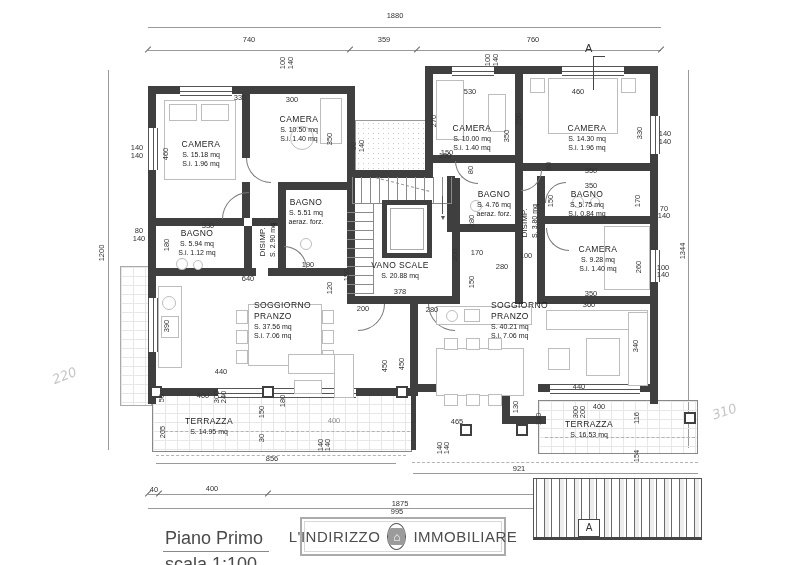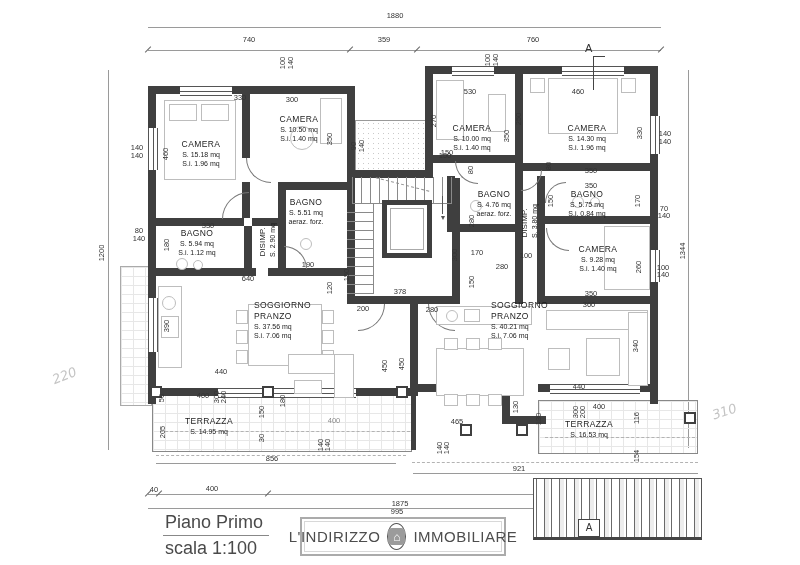--- a/index.html
+++ b/index.html
@@ -26,21 +26,21 @@
   .stairH{position:absolute;background:repeating-linear-gradient(90deg,#8a8a8a 0 1px,transparent 1px 9px);border-bottom:1px solid #8a8a8a;}
   .stairV{position:absolute;background:repeating-linear-gradient(0deg,#8a8a8a 0 1px,transparent 1px 9px);border-right:1px solid #8a8a8a;}
   .elev{position:absolute;left:382px;top:200px;width:40px;height:48px;border:5px solid #3f3f3f;background:#fff;box-shadow:inset 0 0 0 3px #fff,inset 0 0 0 4px #aaa;}
   .dash{position:absolute;border-top:1px dashed #8a8a8a;}
   .arrow{position:absolute;font-size:7px;color:#555;transform:translate(-50%,-50%);}
   .pencil{position:absolute;color:#c4c4c4;font-size:13px;font-style:italic;font-family:"DejaVu Sans",sans-serif;}
   .secA{position:absolute;font-size:11px;color:#333;}
   .abox{position:absolute;left:578px;top:519px;width:20px;height:16px;border:1px solid #444;background:#fff;text-align:center;font-size:10px;color:#333;line-height:16px;}
   .slats{position:absolute;left:533px;top:478px;width:167px;height:58px;border:1px solid #555;border-bottom:3px solid #444;background:repeating-linear-gradient(90deg,#fff 0 2px,#6a6a6a 2px 3px,#fff 3px 10px,#6a6a6a 10px 11px,#ededed 11px 15px);}
   .ft{position:absolute;left:163px;top:512px;color:#4a4a4a;}
-  .ft .t1{font-size:18px;border-bottom:1px solid #888;padding:0 6px 2px 2px;display:inline-block;}
+  .ft .t1{font-size:18px;border-bottom:1px solid #888;padding:0 6px 2px 2px;display:inline-block;margin-top:16px;}
   .ft .t2{font-size:18px;padding:2px 2px 0;display:block;}
   .logo{position:absolute;left:300px;top:517px;width:202px;height:35px;border:2px solid #ababab;box-shadow:inset 0 0 0 2px #fff,inset 0 0 0 3px #d8d8d8;display:flex;align-items:center;justify-content:center;gap:7px;color:#4d4d4d;background:#fff;}
   .logo .t{font-size:15px;letter-spacing:.5px;}
   .logo .ic{width:25px;height:25px;border:1px solid #555;border-radius:50%;display:flex;align-items:center;justify-content:center;background:#fff;}
   .logo .ih{width:17px;height:17px;background:#9b9b9b;border-radius:4px;color:#fff;font-size:12px;display:flex;align-items:center;justify-content:center;line-height:1;}
 </style>
 </head>
 <body>
 
 <div class="plan">
@@ -207,20 +207,24 @@
     <span class="rn">BAGNO</span>
     <span class="ra">S. 5.94 mq</span>
     <span class="ra">S.i. 1.12 mq</span>
   </div>
   <span class="rv" style="left:262px;top:242px">DISIMP.</span>
   <span class="rav" style="left:272px;top:240px">S. 2.90 mq</span>
   <div class="room" style="left:273px;top:197px;width:66px">
     <span class="rn">BAGNO</span>
     <span class="ra">S. 5.51 mq</span>
     <span class="ra">aeraz. forz.</span>
+  </div>
+  <div class="room" style="left:352px;top:260px;width:96px">
+    <span class="rn">VANO SCALE</span>
+    <span class="ra">S. 20.88 mq</span>
   </div>
   <div class="room" style="left:434px;top:123px;width:76px">
     <span class="rn">CAMERA</span>
     <span class="ra">S. 10.00 mq</span>
     <span class="ra">S.i. 1.40 mq</span>
   </div>
   <div class="room" style="left:462px;top:189px;width:64px">
     <span class="rn">BAGNO</span>
     <span class="ra">S. 4.76 mq</span>
     <span class="ra">aeraz. forz.</span>

